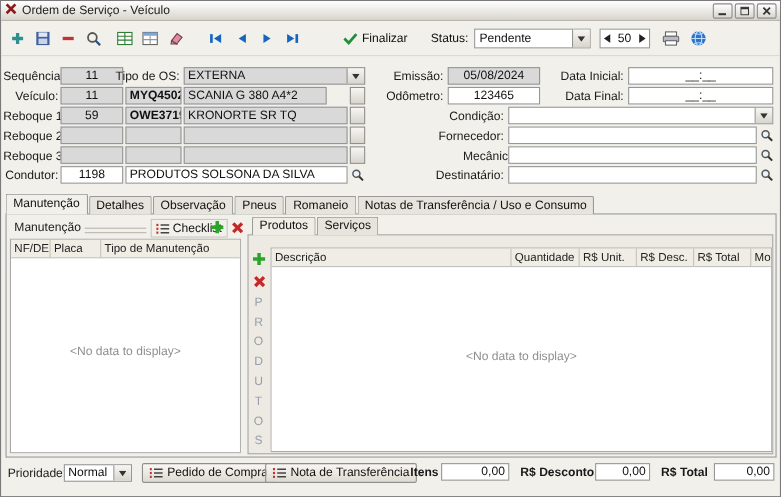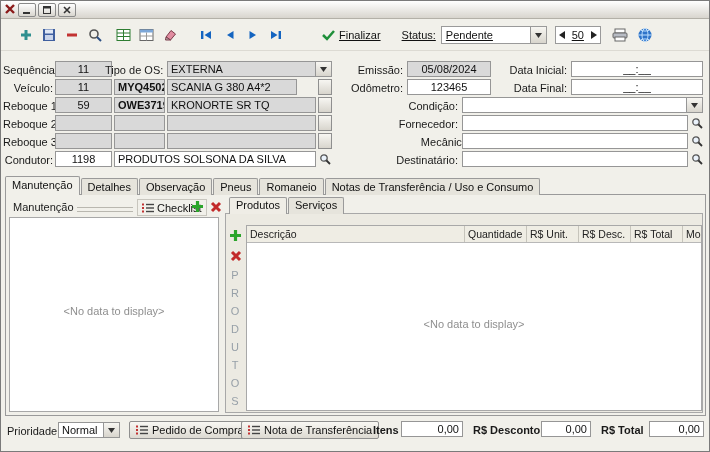--- a/index.html
+++ b/index.html
@@ -6,21 +6,21 @@
   .win{position:relative;width:710px;height:452px;background:#f1f0ea;border:1px solid #7a7a7a;
        font-family:"Liberation Sans",sans-serif;font-size:11px;color:#111;overflow:hidden;box-sizing:border-box;}
   
   .titlebar{position:absolute;left:0;top:0;right:0;height:18px;background:linear-gradient(#ffffff,#d8d5ce);
             border-bottom:1px solid #b3b0a8;display:flex;align-items:center;padding:0 3px;box-sizing:border-box;}
   .title{margin-left:4px;font-size:11px;color:#222;flex:1;white-space:nowrap;}
   .wbtn{width:18px;height:14px;margin-left:2px;background:linear-gradient(#fefefe,#d9d6cf);
         border:1px solid #8a8a8a;border-radius:2px;display:flex;align-items:center;justify-content:center;padding:0;}
   
   .toolbar{position:absolute;left:0;top:19px;width:710px;height:31px;display:flex;align-items:center;
-           padding:0 13px;box-sizing:border-box;border-bottom:1px solid #dcdad3;text-decoration:underline;}
+           padding:0 3px;box-sizing:border-box;border-bottom:1px solid #dcdad3;}
   .tbtn{width:23px;height:23px;border:none;background:transparent;display:flex;align-items:center;justify-content:center;padding:0;}
   .tbtn.txt{width:auto;padding:0 5px;gap:4px;font-size:11px;font-family:inherit;color:#111;}
   .tlabel{font-size:11px;color:#111;}
   .tdd{display:flex;align-items:center;height:18px;border:1px solid #9a9a9a;background:#fff;width:106px;
        box-sizing:border-box;position:relative;padding:0 16px 0 4px;font-size:11px;}
   .spin{display:flex;align-items:center;border:1px solid #9a9a9a;background:#fff;height:18px;box-sizing:border-box;}
   .sbtn{width:12px;height:16px;border:none;background:transparent;display:flex;align-items:center;justify-content:center;padding:0;}
   .sval{min-width:20px;text-align:center;font-size:11px;}
   
   .lbl{position:absolute;font-size:11px;color:#1a1a1a;white-space:nowrap;}
@@ -72,20 +72,21 @@
 </style>
 </head>
 <body>
 
 <div class="win">
 
   <div class="titlebar">
     <span><svg width="12" height="12">
           <path d="M2 2 L10 10 M10 2 L2 10" stroke="#8b1a1a" stroke-width="2.4"></path>
         </svg></span>
+    <span class="title">Ordem de Serviço - Veículo</span>
     <button class="wbtn">
         <svg width="8" height="8">
           <rect x="0" y="6" width="7" height="2" fill="#333"></rect>
         </svg>
       </button>
     <button class="wbtn">
         <svg width="8" height="8">
           <rect x="0.5" y="0.5" width="7" height="7" fill="none" stroke="#333"></rect>
           <line x1="0.5" y1="1.5" x2="7.5" y2="1.5" stroke="#333" stroke-width="2"></line>
         </svg>
@@ -338,20 +339,25 @@
         <path d="M6.5 1 V12 M1 6.5 H12" stroke="#2aa52a" stroke-width="3.2"></path>
       </svg>
     </button>
   <button class="icobtn" style="left:206px;top:197px">
       <svg width="12" height="12">
         <path d="M2 2 L10 10 M10 2 L2 10" stroke="#c22a2a" stroke-width="3"></path>
       </svg>
     </button>
 
   <div class="grid" style="left:8px;top:216px;width:210px;height:195px">
+    <div class="ghead">
+      <span class="gcell" style="width:36px">NF/DE</span>
+      <span class="gcell" style="width:46px">Placa</span>
+      <span class="gcell" style="flex:1;border-right:none">Tipo de Manutenção</span>
+    </div>
     <div class="gbody">
       <span class="nodata">&lt;No data to display&gt;</span>
     </div>
   </div>
 
   <div class="stabs">
     <span class="stab on">Produtos</span>
     <span class="stab">Serviços</span>
   </div>
   <div class="panelbox"></div>

